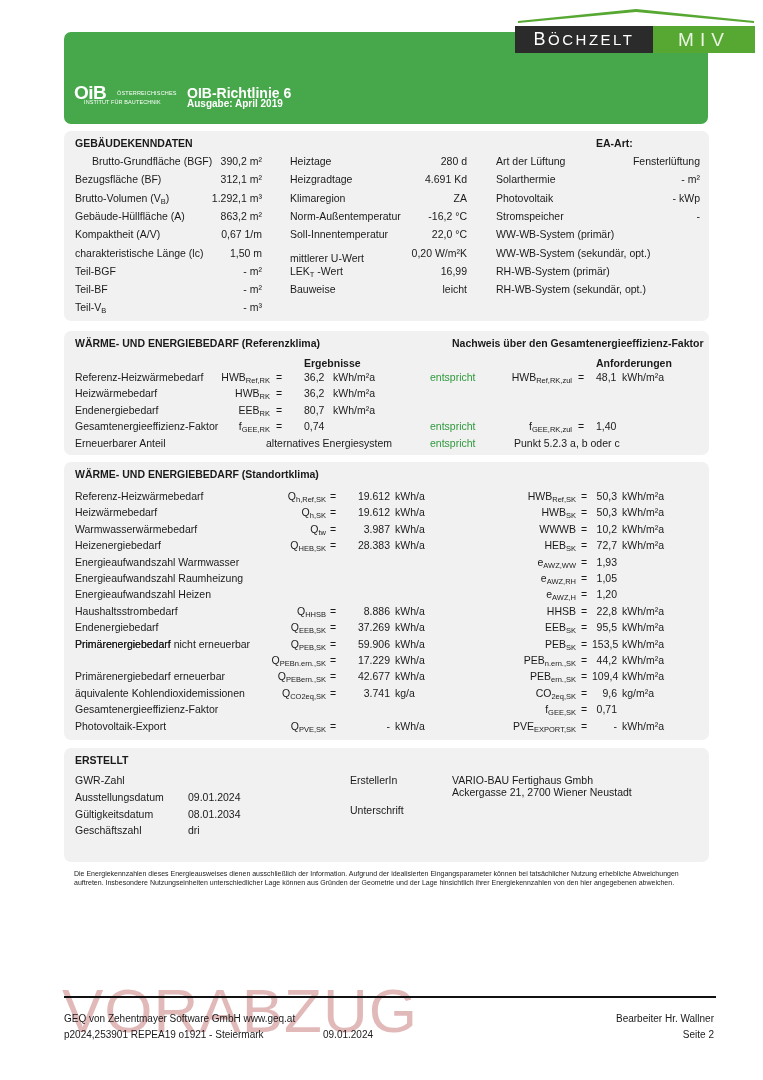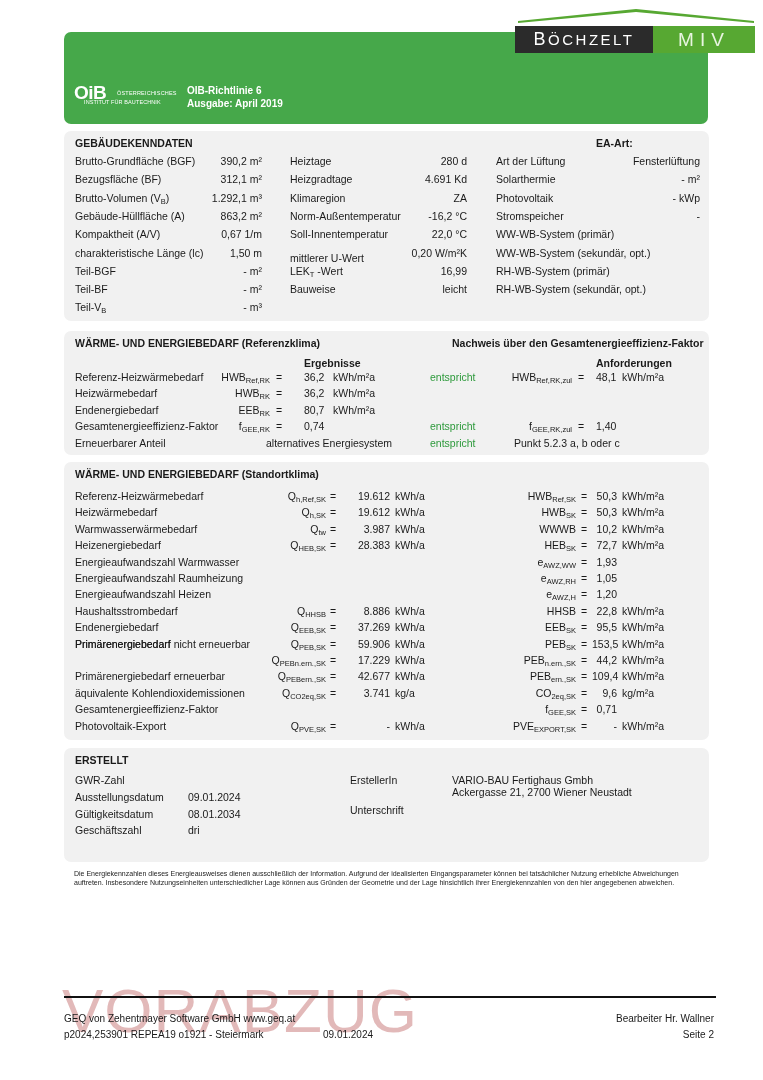--- a/index.html
+++ b/index.html
@@ -6,21 +6,21 @@
   html, body { width: 763px; height: 1080px; background: #ffffff; overflow: hidden; }
   body { position: relative; font-family: "Liberation Sans", sans-serif; color: #1a1a1a; font-size: 10.5px; }
 
   
   .banner { position: absolute; left: 64px; top: 32px; width: 644px; height: 92px; background: #46a84a; border-radius: 7px; }
   .banner-title { position: absolute; left: 12px; top: 12px; font-size: 20px; font-weight: bold; color: #ffffff; letter-spacing: 0.1px; }
   .oib-logo { position: absolute; left: 10px; top: 50px; height: 30px; width: 230px; }
   .oib-mark { position: absolute; left: 0; top: 0; font-size: 19px; font-weight: bold; color: #fff; letter-spacing: -0.5px; }
   .oib-sub1 { position: absolute; left: 43px; top: 8px; font-size: 5.5px; color: #fff; letter-spacing: 0.2px; }
   .oib-sub2 { position: absolute; left: 10px; top: 17px; font-size: 5.5px; color: #fff; letter-spacing: 0.1px; }
-  .oib-rl { position: absolute; left: 123px; top: 53px; font-size: 10px; color: #fff; font-weight: bold; }
+  .oib-rl { position: absolute; left: 123px; top: 53px; font-size: 14px; color: #fff; font-weight: bold; }
   .oib-ausg { position: absolute; left: 123px; top: 66px; font-size: 10px; color: #fff; font-weight: bold; }
 
   
   .bz-roof { position: absolute; left: 518px; top: 8px; width: 236px; height: 16px; }
   .bz-box { position: absolute; left: 515px; top: 26px; width: 240px; height: 27px; display: flex; }
   .bz-dark { width: 138px; height: 100%; background: #2b2b2b; color: #fff; display: flex; align-items: center; justify-content: center; font-size: 15px; letter-spacing: 2.5px; }
   .bz-dark .big { font-size: 18px; }
   .bz-green { flex: 1; background: #57a832; color: #e8f5e0; display: flex; align-items: center; justify-content: center; font-size: 19px; letter-spacing: 6px; }
 
   
@@ -66,21 +66,21 @@
   </div>
   <div class="bz-green">MIV</div>
 </div>
 
 <div class="panel p1">
   <div class="ptitle">GEBÄUDEKENNDATEN</div>
   <div class="abs b" style="left:532px; top:6px;">EA-Art:</div>
   <div id="g-col1"></div>
   <div id="g-col2"></div>
   <div id="g-col3"></div>
-<div class="abs " style="left:11px; top:24px;"><span>Brutto-Grundfläche (BGF)</span></div>
+<div class="abs " style="left:28px; top:24px;"><span>Brutto-Grundfläche (BGF)</span></div>
     <div class="abs r" style="left:130px; width:68px; top:24px;">390,2 m²</div>
     <div class="abs " style="left:11px; top:42.3px;"><span>Bezugsfläche (BF)</span></div>
     <div class="abs r" style="left:130px; width:68px; top:42.3px;">312,1 m²</div>
     <div class="abs " style="left:11px; top:60.6px;"><span>Brutto-Volumen (V</span><sub>B</sub><span>)</span></div>
     <div class="abs r" style="left:130px; width:68px; top:60.6px;">1.292,1 m³</div>
     <div class="abs " style="left:11px; top:78.9px;"><span>Gebäude-Hüllfläche (A)</span></div>
     <div class="abs r" style="left:130px; width:68px; top:78.9px;">863,2 m²</div>
     <div class="abs " style="left:11px; top:97.2px;"><span>Kompaktheit (A/V)</span></div>
     <div class="abs r" style="left:130px; width:68px; top:97.2px;">0,67 1/m</div>
     <div class="abs " style="left:11px; top:115.5px;"><span>charakteristische Länge (lc)</span></div>

